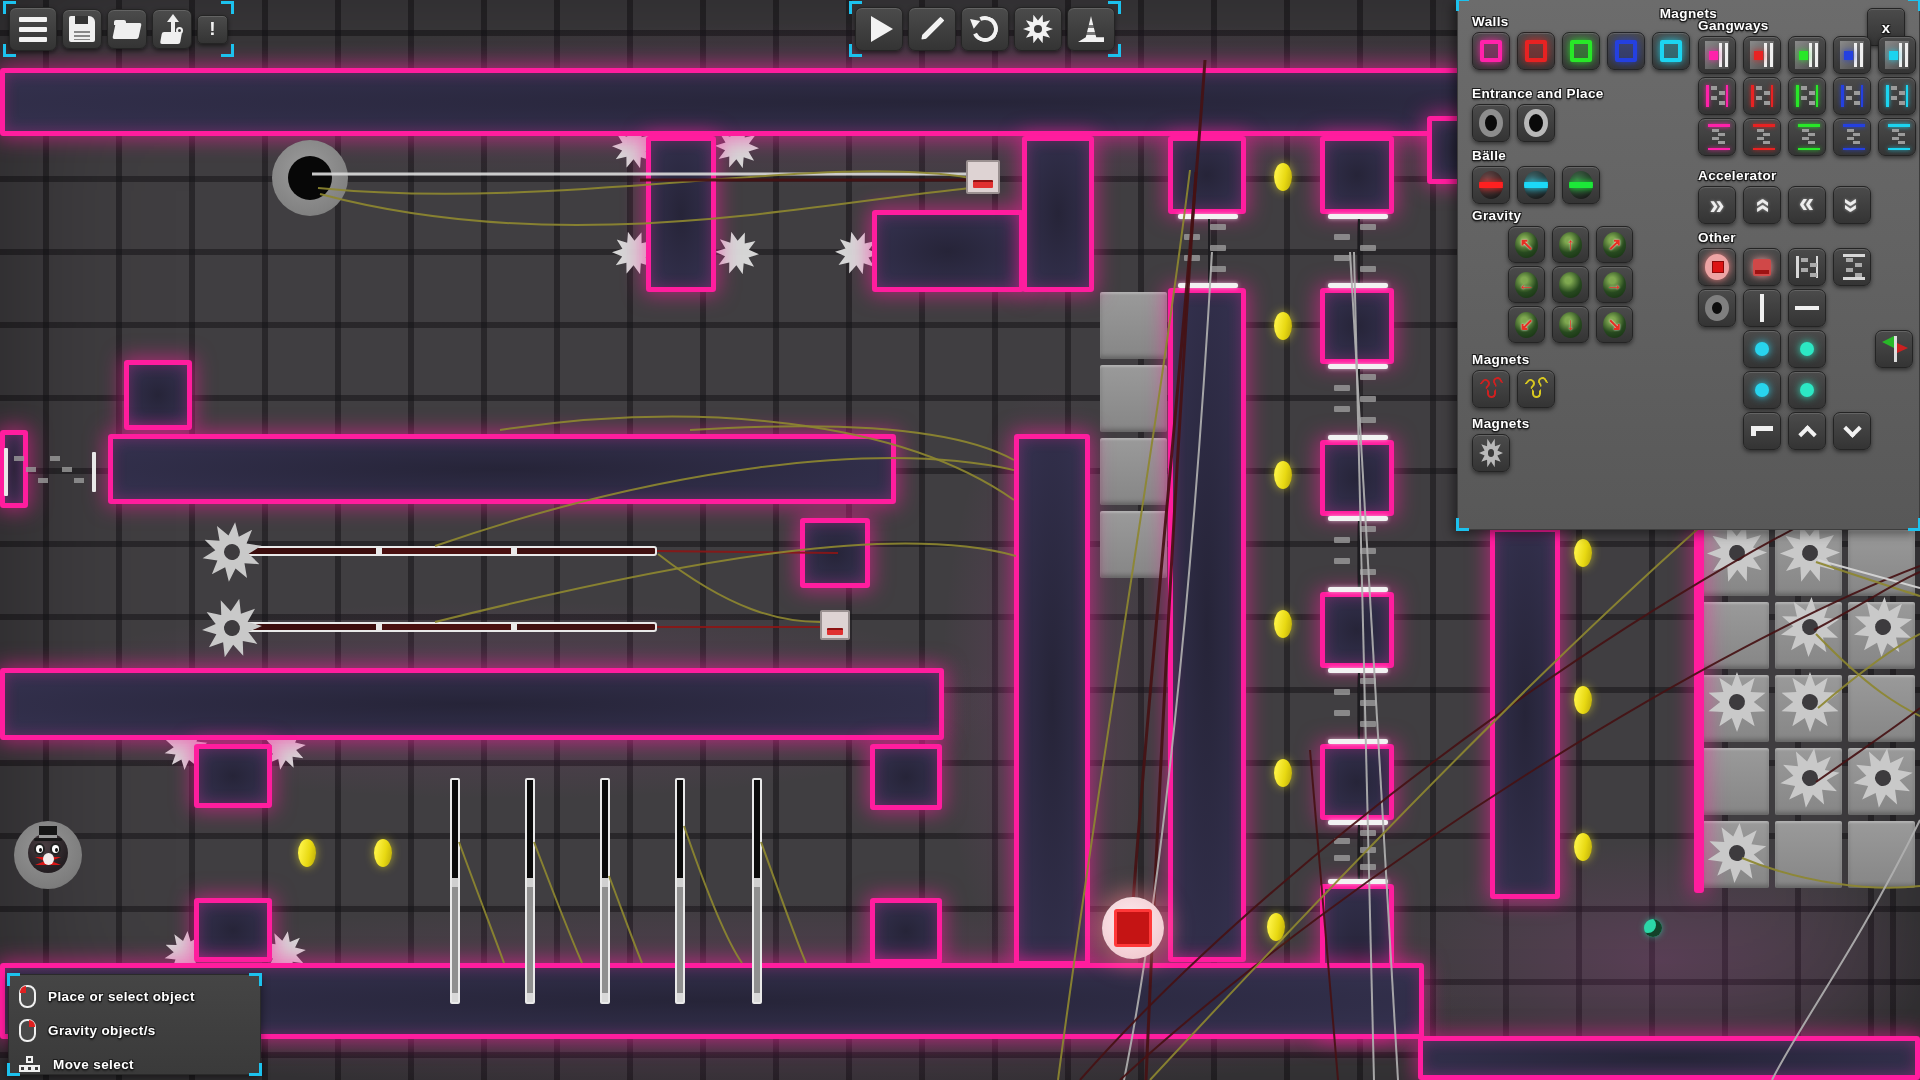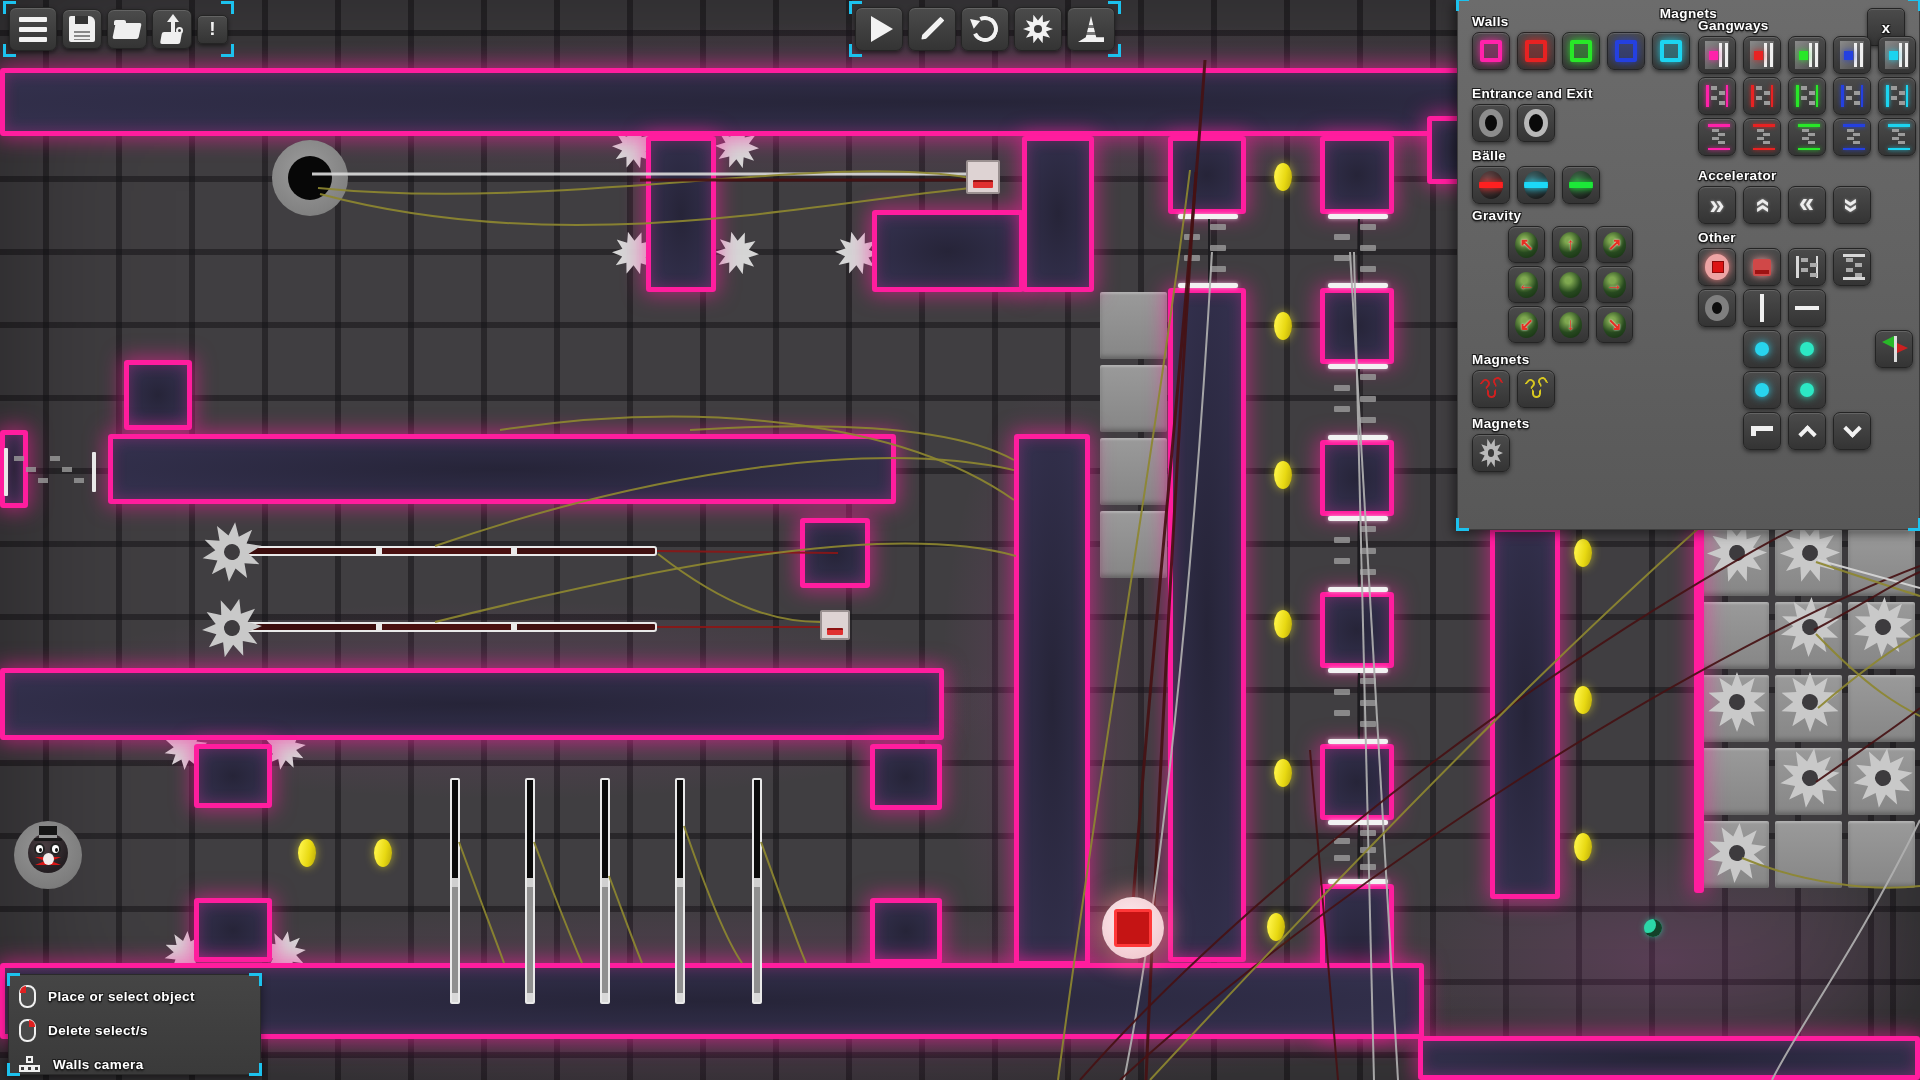--- a/index.html
+++ b/index.html
@@ -583,21 +583,21 @@
           </button>
           <button class="btn">
             <span style="width: 22px; height: 22px; border: 4px solid rgb(36, 64, 224); border-radius: 2px; background: rgba(36, 64, 224, 0.28); box-shadow: rgba(36, 64, 224, 0.9) 0px 0px 8px;"></span>
           </button>
           <button class="btn">
             <span style="width: 22px; height: 22px; border: 4px solid rgb(28, 212, 240); border-radius: 2px; background: rgba(28, 212, 240, 0.28); box-shadow: rgba(28, 212, 240, 0.9) 0px 0px 8px;"></span>
           </button>
         </div>
     </div>
     <div class="sec" style="left:14px;top:86px;">
-      <div class="olabel">Entrance and Exit</div>
+      <div class="olabel">Entrance and Place</div>
       <div class="row" id="ee-row">
           <button class="btn">
             <span style="width: 28px; height: 28px; border-radius: 50%; border: 6px solid rgb(141, 141, 141); background: rgb(10, 10, 10);"></span>
           </button>
           <button class="btn">
             <span style="width: 28px; height: 28px; border-radius: 50%; border: 5px solid rgb(184, 184, 184); background: rgb(10, 10, 10);"></span>
           </button>
         </div>
     </div>
     <div class="sec" style="left:14px;top:148px;">
@@ -808,25 +808,25 @@
     <i class="tl"></i>
       <i class="tr"></i>
       <i class="bl"></i>
       <i class="br"></i>
     <div class="lrow" style="top:8px;">
       <span class="mouse left"></span>
       <span class="olabel">Place or select object</span>
     </div>
     <div class="lrow" style="top:42px;">
       <span class="mouse right"></span>
-      <span class="olabel">Delete select/s</span>
+      <span class="olabel">Gravity object/s</span>
     </div>
     <div class="lrow" style="top:76px;">
       <span class="keysicon">
         <span style="left:7px;top:0;"></span>
           <span style="left:0;top:9px;"></span>
           <span style="left:7px;top:9px;"></span>
           <span style="left:14px;top:9px;"></span>
       </span>
-      <span class="olabel">Walls camera</span>
+      <span class="olabel">Move select</span>
     </div>
   </div>
 </div>
 
 </body></html>

